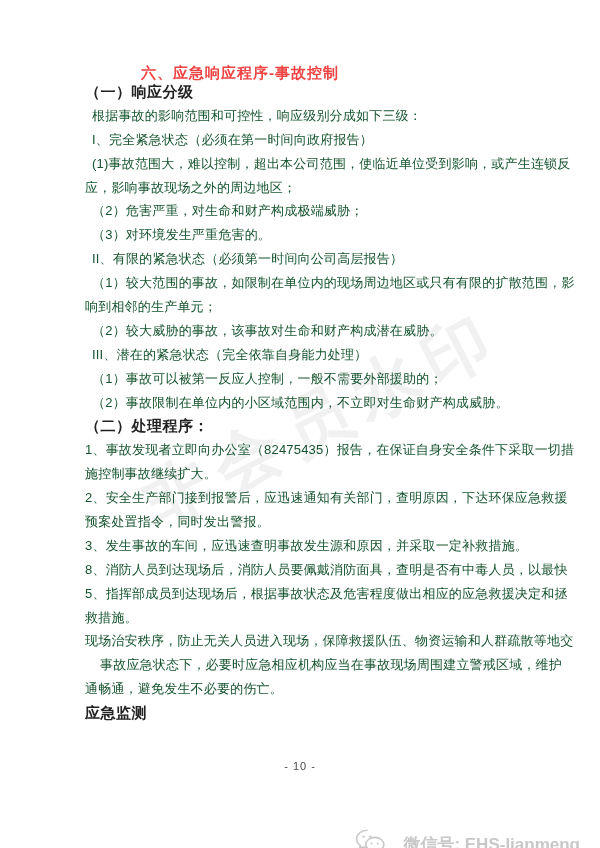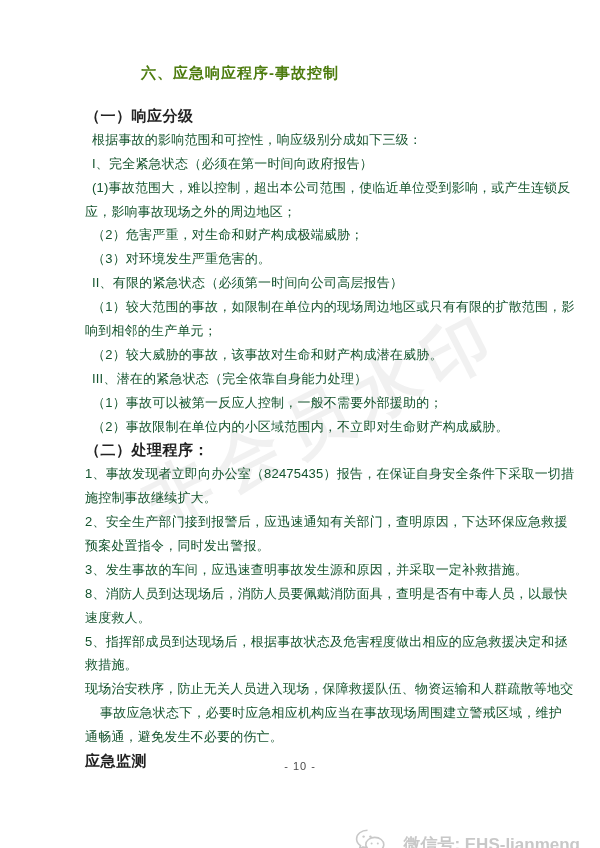--- a/index.html
+++ b/index.html
@@ -8,27 +8,27 @@
     width:600px;height:848px;
     background:#ffffff;
     overflow:hidden;
     font-family:"Liberation Sans","DejaVu Sans",sans-serif;
     color:#333333;
   }
   .doc-title{
     position:absolute;
     top:64px;left:0;width:480px;
     text-align:center;
-    font-size:15px;font-weight:bold;color:#4d7c0f;
+    font-size:15px;font-weight:bold;color:#ef4444;
     letter-spacing:1px;
     white-space:nowrap;
   }
   .content{
     position:absolute;
-    top:104px;left:85px;width:460px;
+    top:80px;left:85px;width:460px;
   }
   .line{
     height:23.9px;line-height:23.9px;
     font-size:13px;color:#14532d;
     white-space:nowrap;
     letter-spacing:0.2px;
   }
   .line.heading{
     font-size:15px;font-weight:bold;color:#222222;letter-spacing:0.5px;
   }
@@ -91,21 +91,20 @@
       <div class="line body ind1">III、潜在的紧急状态（完全依靠自身能力处理）</div>
       <div class="line body ind1">（1）事故可以被第一反应人控制，一般不需要外部援助的；</div>
       <div class="line body ind1">（2）事故限制在单位内的小区域范围内，不立即对生命财产构成威胁。</div>
       <div class="line heading ind0">（二）处理程序：</div>
       <div class="line body ind0">1、事故发现者立即向办公室（82475435）报告，在保证自身安全条件下采取一切措</div>
       <div class="line body ind0">施控制事故继续扩大。</div>
       <div class="line body ind0">2、安全生产部门接到报警后，应迅速通知有关部门，查明原因，下达环保应急救援</div>
       <div class="line body ind0">预案处置指令，同时发出警报。</div>
       <div class="line body ind0">3、发生事故的车间，应迅速查明事故发生源和原因，并采取一定补救措施。</div>
       <div class="line body ind0">8、消防人员到达现场后，消防人员要佩戴消防面具，查明是否有中毒人员，以最快</div>
-      <div class="line body ind0">速度救人。</div>
       <div class="line body ind0">5、指挥部成员到达现场后，根据事故状态及危害程度做出相应的应急救援决定和拯</div>
       <div class="line body ind0">救措施。</div>
       <div class="line body ind0">现场治安秩序，防止无关人员进入现场，保障救援队伍、物资运输和人群疏散等地交</div>
       <div class="line body ind2">事故应急状态下，必要时应急相应机构应当在事故现场周围建立警戒区域，维护</div>
       <div class="line body ind0">通畅通，避免发生不必要的伤亡。</div>
       <div class="line heading ind0">应急监测</div>
     </div>
 
   <div class="page-number">- 10 -</div>
 

